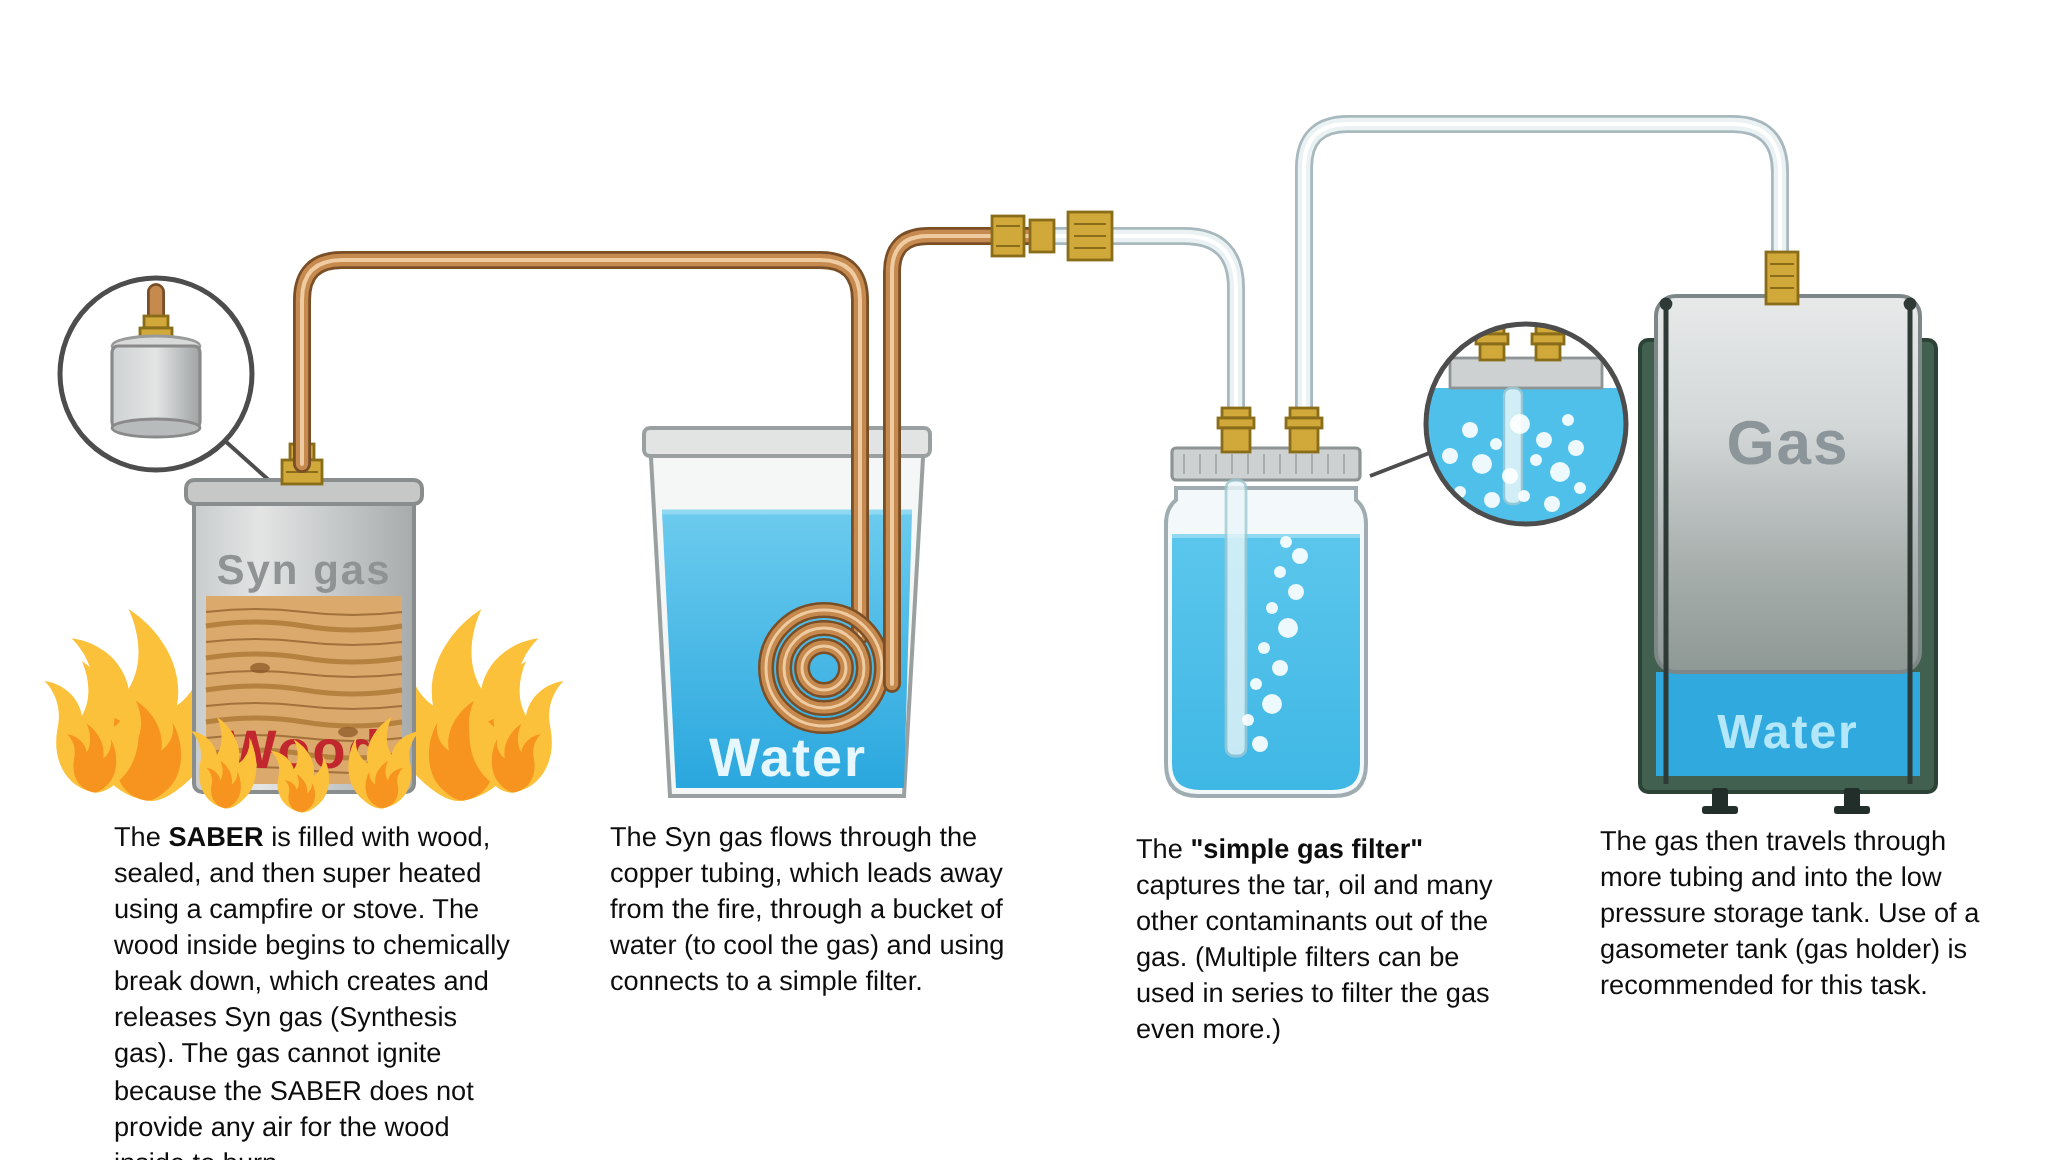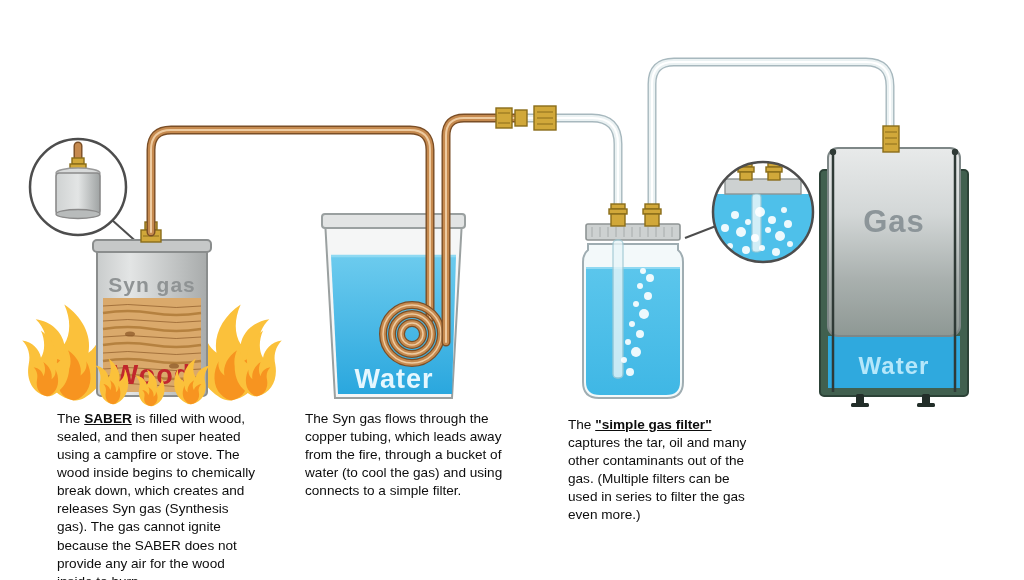--- a/index.html
+++ b/index.html
@@ -6,21 +6,21 @@
   .canvas{
     position:relative;width:1024px;height:580px;background:#ffffff;overflow:hidden;
     font-family:"Liberation Sans", sans-serif;
   }
   .diagram-svg{position:absolute;left:0;top:0;}
   .captions{position:absolute;left:0;top:0;width:1024px;height:580px;pointer-events:none;}
   .cap{
     position:absolute;font-size:13.6px;line-height:1.33;color:#0d0d0d;
     font-family:"Liberation Sans", sans-serif;
   }
-  .cap b{font-weight:bold;text-decoration:underline;}
+  .cap b{font-weight:bold;}
   .cap1{left:57px;top:410px;width:200px;}
   .cap2{left:305px;top:410px;width:206px;}
   .cap3{left:568px;top:416px;width:186px;}
   .cap4{left:800px;top:412px;width:196px;}
   
   .tube-out{fill:none;stroke:#7A4E26;stroke-width:9;stroke-linecap:round;}
   .tube-mid{fill:none;stroke:#C68A4F;stroke-width:6.2;stroke-linecap:round;}
   .tube-hi{fill:none;stroke:#EECBA0;stroke-width:2;stroke-linecap:round;}
   .ctube-out{fill:none;stroke:#A7B8BE;stroke-width:9;stroke-linecap:round;}
   .ctube-mid{fill:none;stroke:#EBF2F3;stroke-width:6.2;stroke-linecap:round;}
@@ -278,15 +278,16 @@
         </g>
       </g>
       <circle cx="763" cy="212" r="50" fill="none" stroke="#4D4D4D" stroke-width="2.5"></circle>
     </g>
   </svg>
 
   <div class="captions">
     <div class="cap cap1"><span>The </span><b>SABER</b><span> is filled with wood, sealed, and then super heated using a campfire or stove. The wood inside begins to chemically break down, which creates and releases Syn gas (Synthesis gas). The gas cannot ignite because the SABER does not provide any air for the wood inside to burn.</span></div>
     <div class="cap cap2"><span>The Syn gas flows through the copper tubing, which leads away from the fire, through a bucket of water (to cool the gas) and using connects to a simple filter.</span></div>
     <div class="cap cap3"><span>The </span><b>"simple gas filter"</b><span> captures the tar, oil and many other contaminants out of the gas. (Multiple filters can be used in series to filter the gas even more.)</span></div>
+    <div class="cap cap4"><span>The gas then travels through more tubing and into the low pressure storage tank. Use of a gasometer tank (gas holder) is recommended for this task.</span></div>
   </div>
 
 </div>
 
 </body></html>

